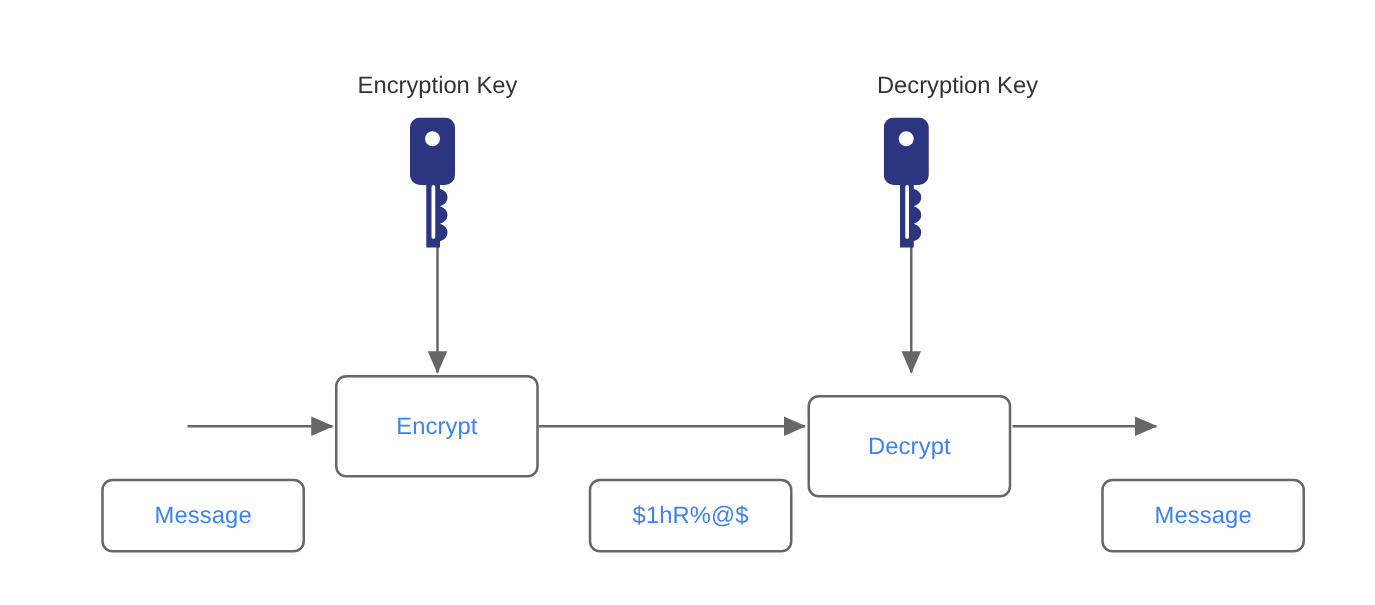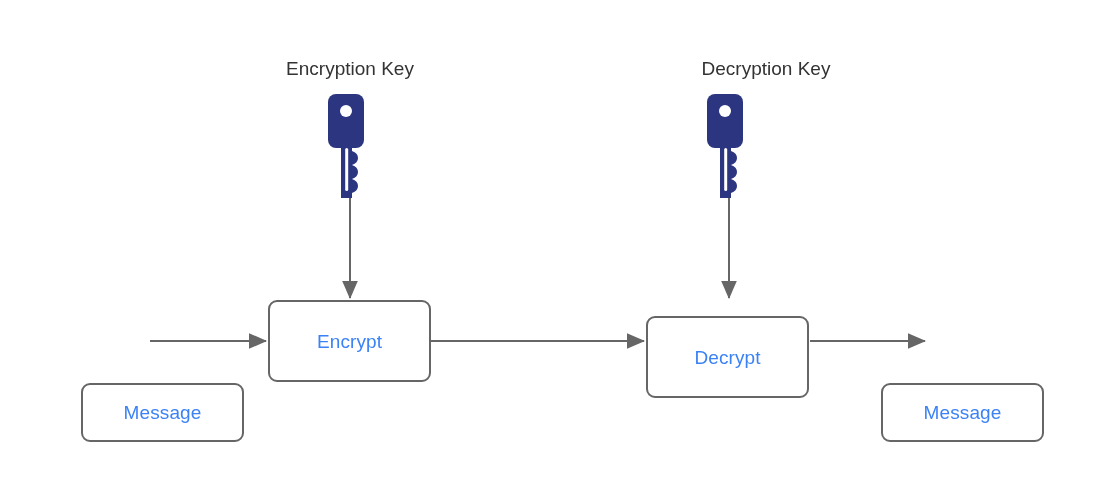--- a/index.html
+++ b/index.html
@@ -116,16 +116,17 @@
     <path fill="#2b3580" d="M13,50 h11 v7 q6,2 6,7 q0,5 -6,7 q6,2 6,7 q0,5 -6,7 q6,2 6,7 q0,5 -6,7 v5 q0,4 -5.5,6 q-5.5,-2 -5.5,-6 z"></path>
     <rect x="17.2" y="54" width="3" height="43" rx="1.5" fill="#ffffff"></rect>
   </svg>
 
   <div class="node process" id="encrypt-node">Encrypt</div>
 
   <div class="node process" id="decrypt-node">Decrypt</div>
 
   <div class="node data-box" id="message-in">Message</div>
 
+  <div class="node data-box" id="cipher-box">$1hR%@$</div>
 
   <div class="node data-box" id="message-out">Message</div>
 
 </div>
 
 </body></html>

